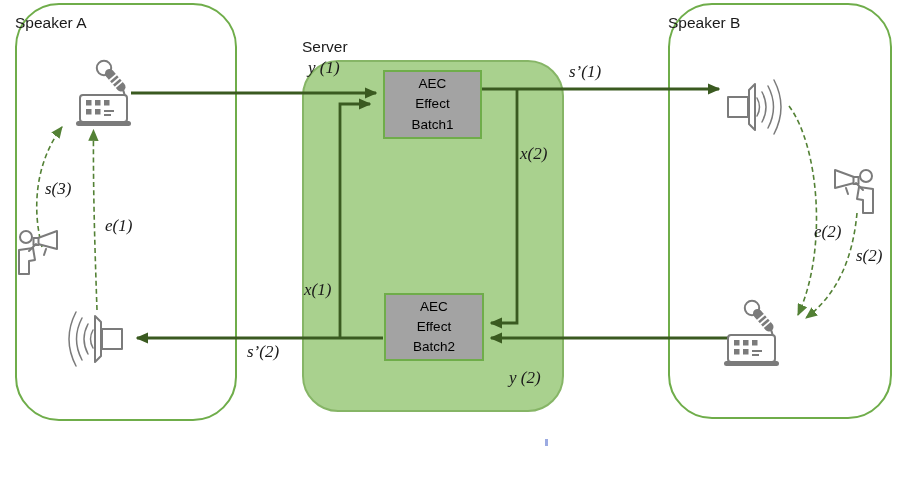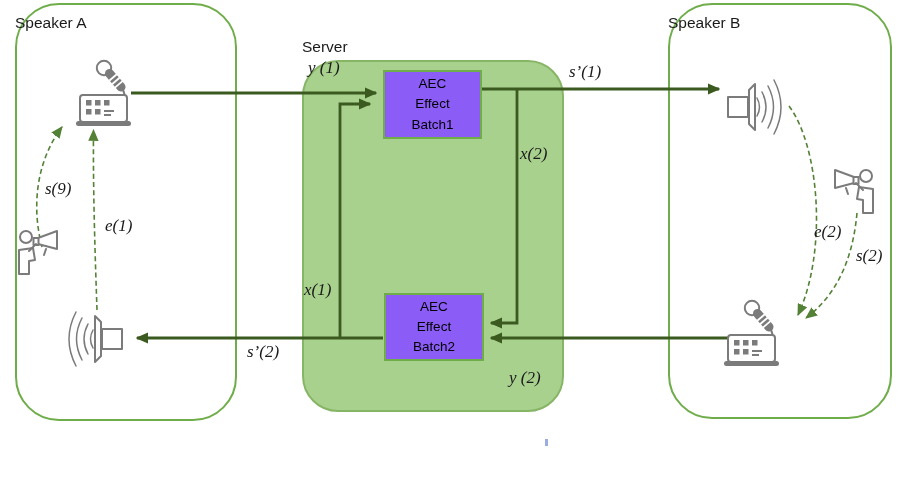--- a/index.html
+++ b/index.html
@@ -13,21 +13,21 @@
   }
   .server-box {
     position:absolute; background:var(--server-fill);
     border:2px solid var(--server-border); border-radius:36px; z-index:1;
   }
   .title {
     position:absolute; font-size:15.5px; color:var(--text-color);
     text-align:left; z-index:4; white-space:nowrap;
   }
   .aec {
-    position:absolute; background:#8b5cf6; border:2px solid var(--box-border);
+    position:absolute; background:#a3a3a3; border:2px solid var(--box-border);
     display:flex; flex-direction:column; align-items:center; justify-content:center;
     font-size:13.5px; line-height:1.5; color:#000; z-index:3; text-align:center;
   }
   .lbl {
     position:absolute; font-family:"Liberation Serif", serif; font-style:italic;
     font-size:17px; color:var(--text-color); z-index:4; white-space:nowrap;
   }
   svg.overlay { position:absolute; left:0; top:0; z-index:2; }
   .sline { stroke:var(--arrow-color); stroke-width:2.8; fill:none; }
   .dline { stroke:var(--dash-color); stroke-width:1.6; fill:none; stroke-dasharray:5 3.2; }
@@ -161,19 +161,19 @@
       <path class="icon" d="M3,21 L17,19 L19,31 L13,32 L13,45 L3,45 Z"></path>
     </g>
   </svg>
 
   <div class="lbl" style="left:271px; top:58px;margin-left:37px;">y (1)</div>
   <div class="lbl" style="left:569px; top:62px;">s’(1)</div>
   <div class="lbl" style="left:520px; top:144px;">x(2)</div>
   <div class="lbl" style="left:304px; top:280px;">x(1)</div>
   <div class="lbl" style="left:247px; top:342px;">s’(2)</div>
   <div class="lbl" style="left:509px; top:368px;">y (2)</div>
-  <div class="lbl" style="left:45px;  top:179px;">s(9)</div>
+  <div class="lbl" style="left:45px;  top:179px;">s(3)</div>
   <div class="lbl" style="left:105px; top:216px;">e(1)</div>
   <div class="lbl" style="left:792px; top:222px;margin-left:22px;">e(2)</div>
   <div class="lbl" style="left:856px; top:246px;font-family:Liberation Serif, serif;">s(2)</div>
 
   <div class="stray"></div>
 </div>
 
 </body></html>

